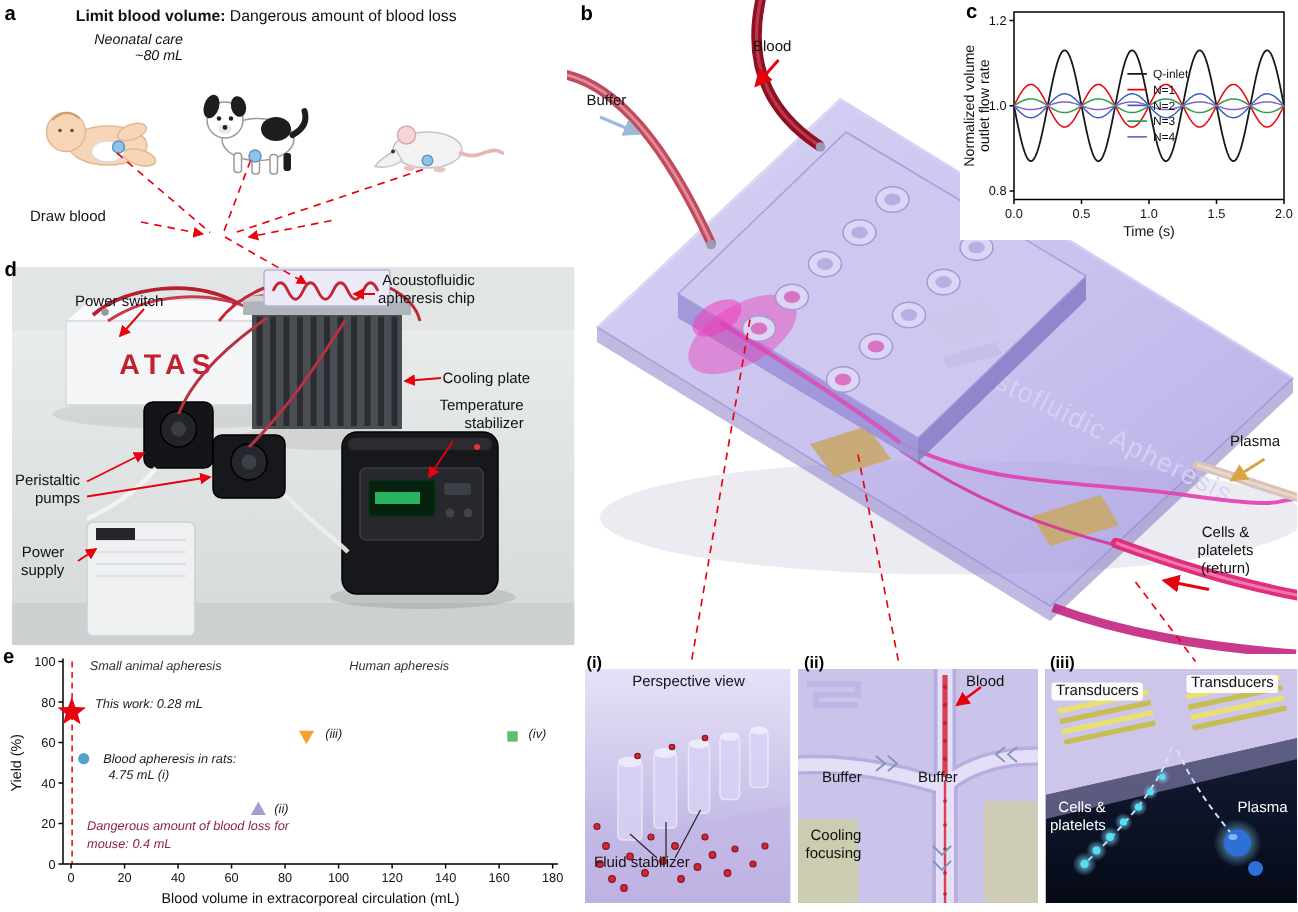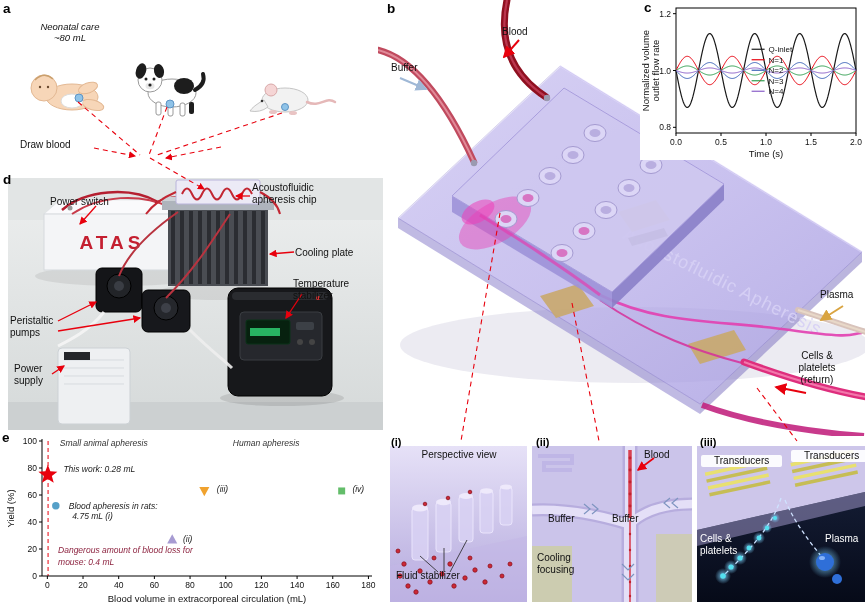--- a/index.html
+++ b/index.html
@@ -1,28 +1,28 @@
 <!DOCTYPE html>
 <html><head>
 <meta charset="utf-8">
 <style>
   * { margin:0; padding:0; box-sizing:border-box; }
   body { font-family:"Liberation Sans","DejaVu Sans",sans-serif; background:#fff; }
   #figure { position:relative; width:865px; height:608px; background:#fff; overflow:hidden; }
   svg.layer { position:absolute; z-index:1; }
   svg.chart { position:absolute; background:#fff; z-index:2; }
   #overlay { position:absolute; left:0; top:0; z-index:5; pointer-events:none; }
-  .lbl { position:absolute; font-size:10px; color:#111; line-height:1.18; z-index:8; white-space:nowrap; }
+  .lbl { position:absolute; font-size:10px; color:#111; line-height:1.18; z-index:8; white-space:nowrap;text-align:right; }
   .lbl.italic { font-style:italic; }
   .lbl.center { text-align:center; white-space:normal; }
   .lbl.white { color:#fff; }
-  .lbl.small { font-size:9.5px; }
+  .lbl.small { font-size:9.5px;text-align:right; }
   .panel-letter { position:absolute; font-weight:700; font-size:13.5px; color:#000; z-index:9; }
   .inset-letter { position:absolute; font-weight:700; font-size:11px; color:#000; z-index:9; }
-  .tag { background:rgba(255,255,255,.92); padding:0 13px; border-radius:2px; }
+  .tag { background:rgba(255,255,255,.92); padding:0 3px; border-radius:2px; }
   .a-title { font-size:10.5px; }
   .chart text { font-family:"Liberation Sans","DejaVu Sans",sans-serif; }
   text.tick { font-size:8.5px; fill:#111; }
   text.axis-label { font-size:9.5px; fill:#111; }
   text.legend { font-size:8px; fill:#111; }
   text.annot { font-size:8.5px; font-style:italic; }
 </style>
 </head>
 <body>
 
@@ -68,20 +68,23 @@
       <path d="M 264,100 Q 253,106 250,111 Q 260,113 268,107 Z" fill="#f2f2f2" stroke="#c5c5c5"></path>
       <circle cx="271" cy="90" r="6" fill="#f5d5d5" stroke="#d9a8a8"></circle>
       <circle cx="262" cy="101" r="1.3" fill="#333"></circle>
       <path d="M 307,102 C 320,108 326,96 335,102" stroke="#e5b8b8" stroke-width="2.5" fill="none" stroke-linecap="round"></path>
       <ellipse cx="273" cy="112" rx="4" ry="2" fill="#e9c4c4"></ellipse>
       <ellipse cx="293" cy="113" rx="4" ry="2" fill="#e9c4c4"></ellipse>
       <circle cx="285" cy="107" r="3.5" fill="#8fc3e8" stroke="#5e94c4"></circle>
     </g>
   </svg>
 
+  <div class="lbl a-title center" style="left:15px;top:5px;width:325px">
+    <b>Limit blood volume:</b><span> Dangerous amount of blood loss</span>
+  </div>
   <div class="lbl small italic center" style="left:18px;top:21px;width:104px">
     <div>Neonatal care</div>
     <div>~80 mL</div>
   </div>
   <div class="lbl" style="left:20px;top:139px">Draw blood</div>
 
   <svg class="layer" style="left:378px;top:0" width="487" height="436" viewBox="378 0 487 436">
     <defs>
       <linearGradient id="slideG" x1="0" y1="0" x2="1" y2="1">
         <stop offset="0" stop-color="#cfc8f2" stop-opacity="0.8"></stop>
@@ -307,21 +310,21 @@
       <path d="M 52,374 L 64,366" marker-end="url(#arrD)"></path>
     </g>
   </svg>
 
   <div class="lbl" style="left:50px;top:196px">Power switch</div>
   <div class="lbl" style="left:252px;top:182px">
     <div>Acoustofluidic</div>
     <div>apheresis chip</div>
   </div>
   <div class="lbl" style="left:295px;top:247px">Cooling plate</div>
-  <div class="lbl" style="left:293px;top:278px">
+  <div class="lbl" style="left:293px;top:265px">
     <div>Temperature</div>
     <div>stabilizer</div>
   </div>
   <div class="lbl" style="left:10px;top:315px">
     <div>Peristaltic</div>
     <div>pumps</div>
   </div>
   <div class="lbl" style="left:14px;top:363px">
     <div>Power</div>
     <div>supply</div>

